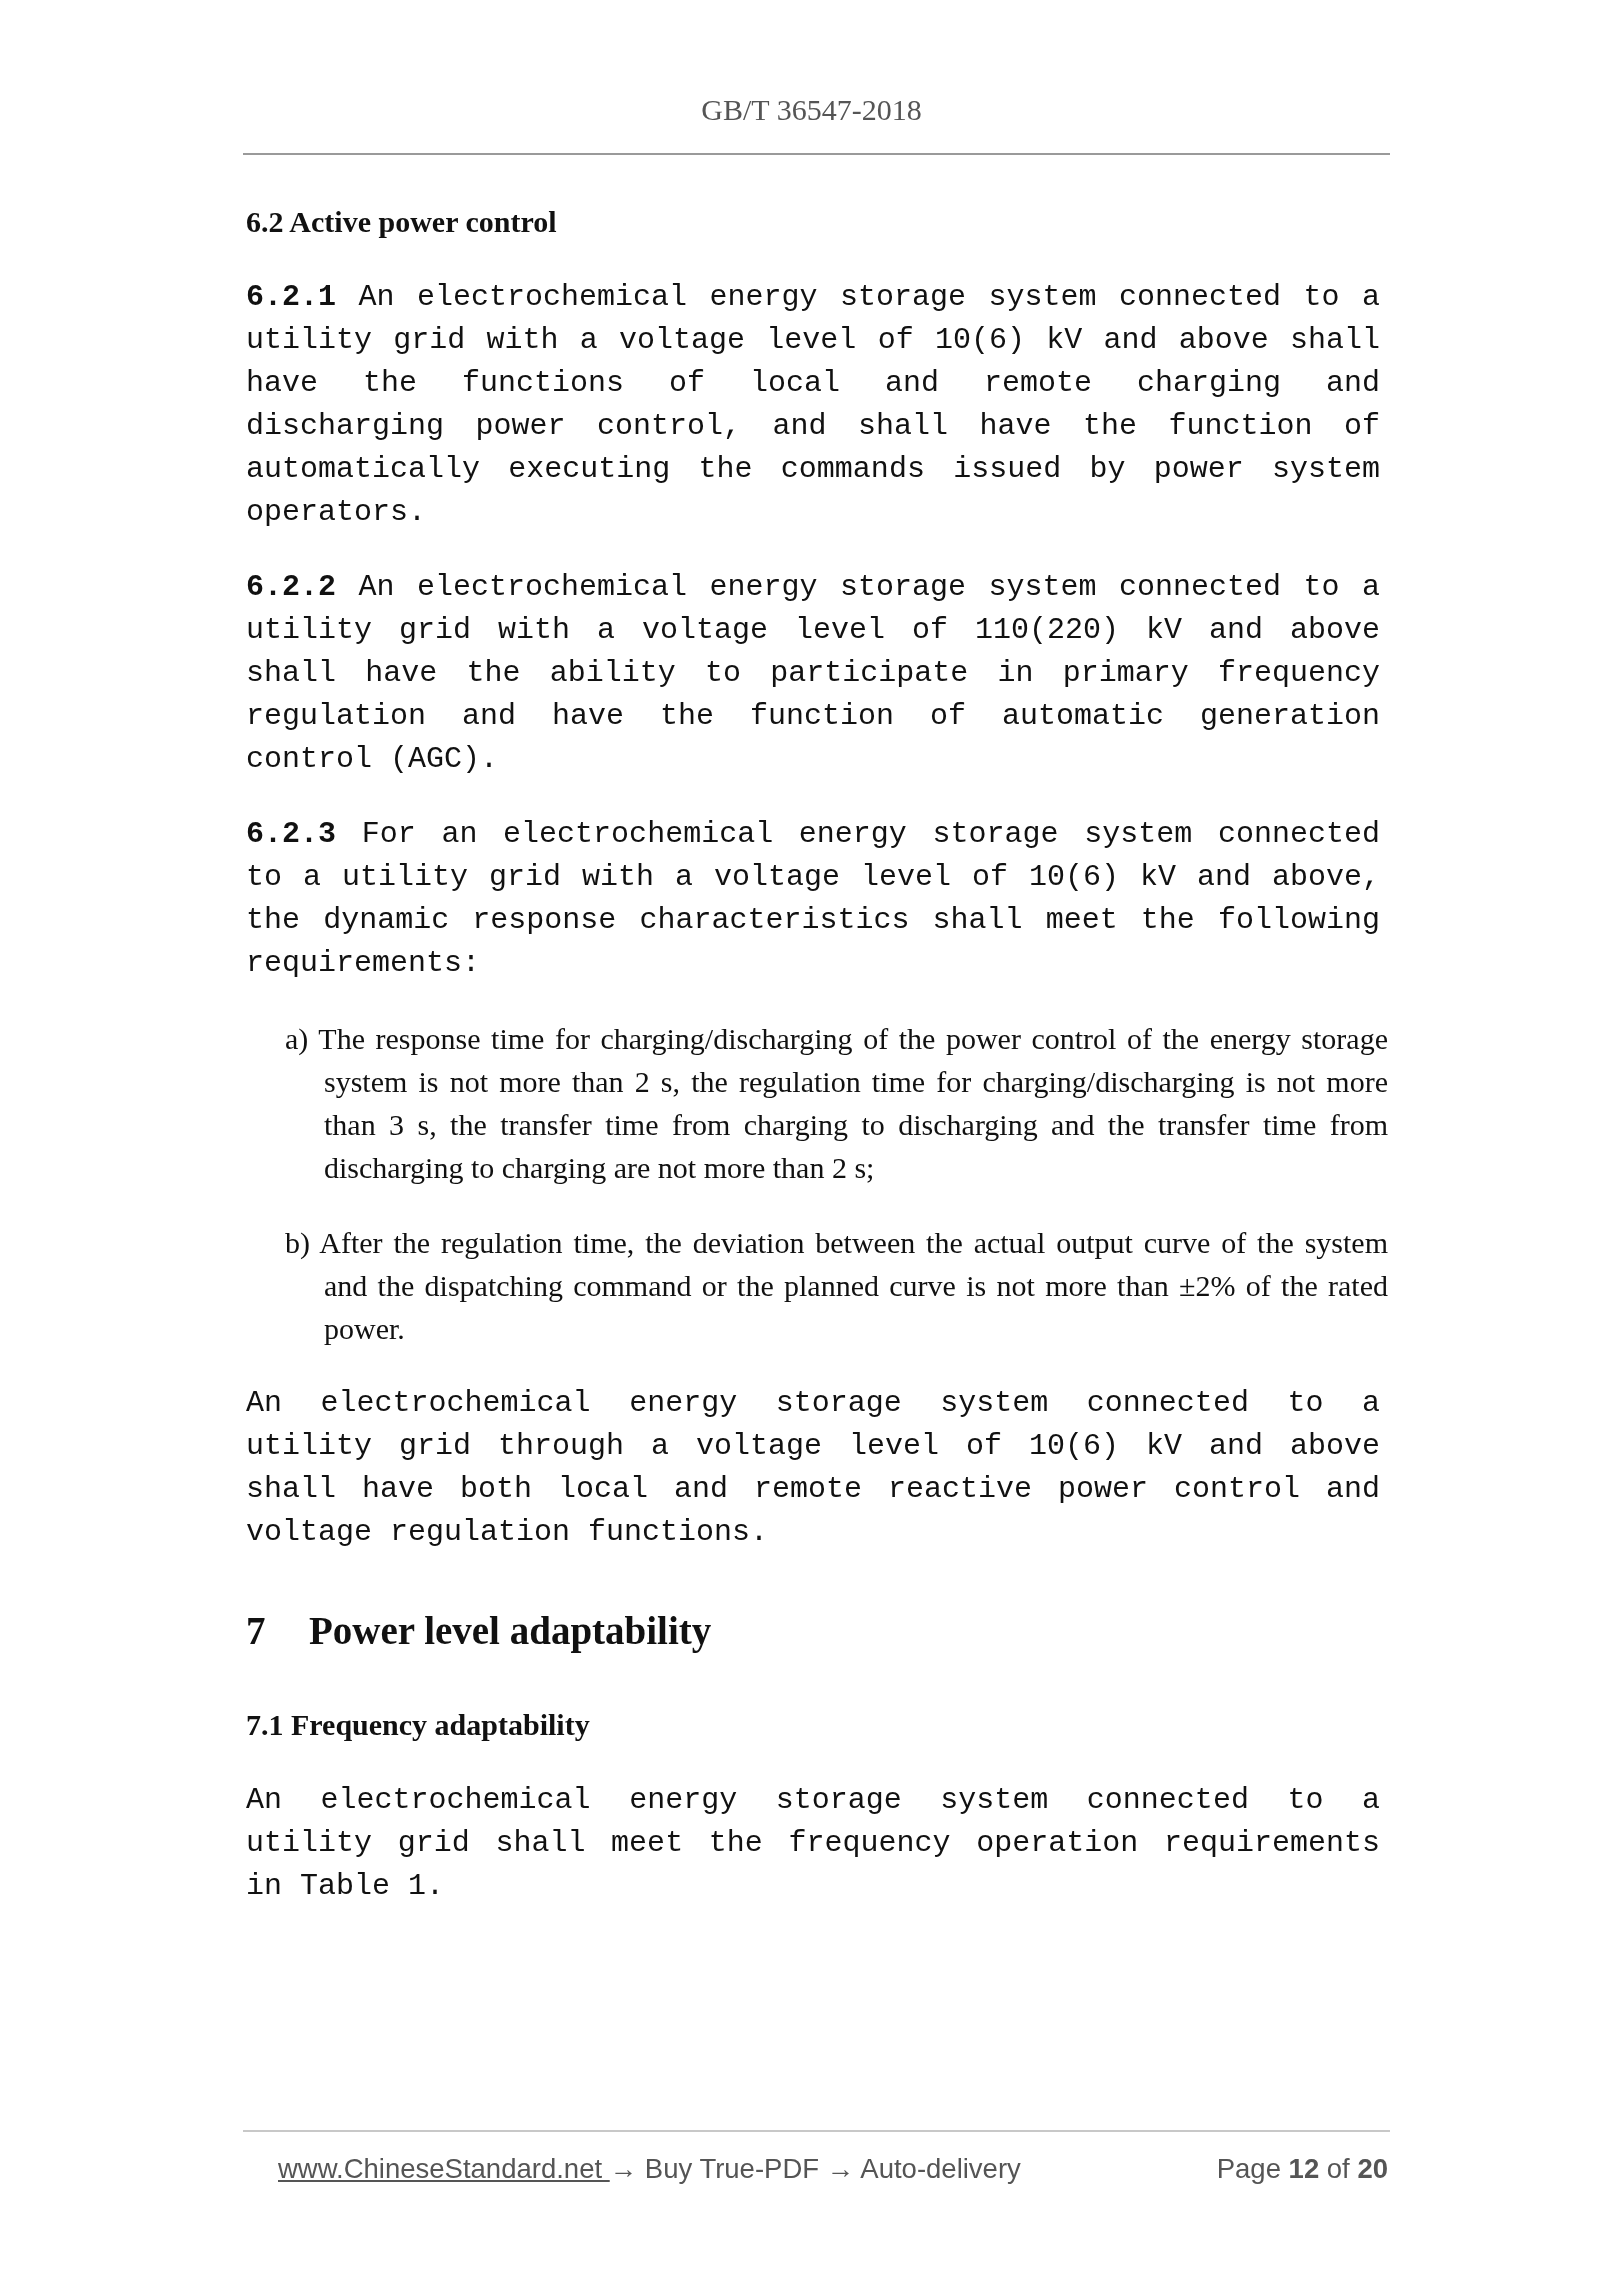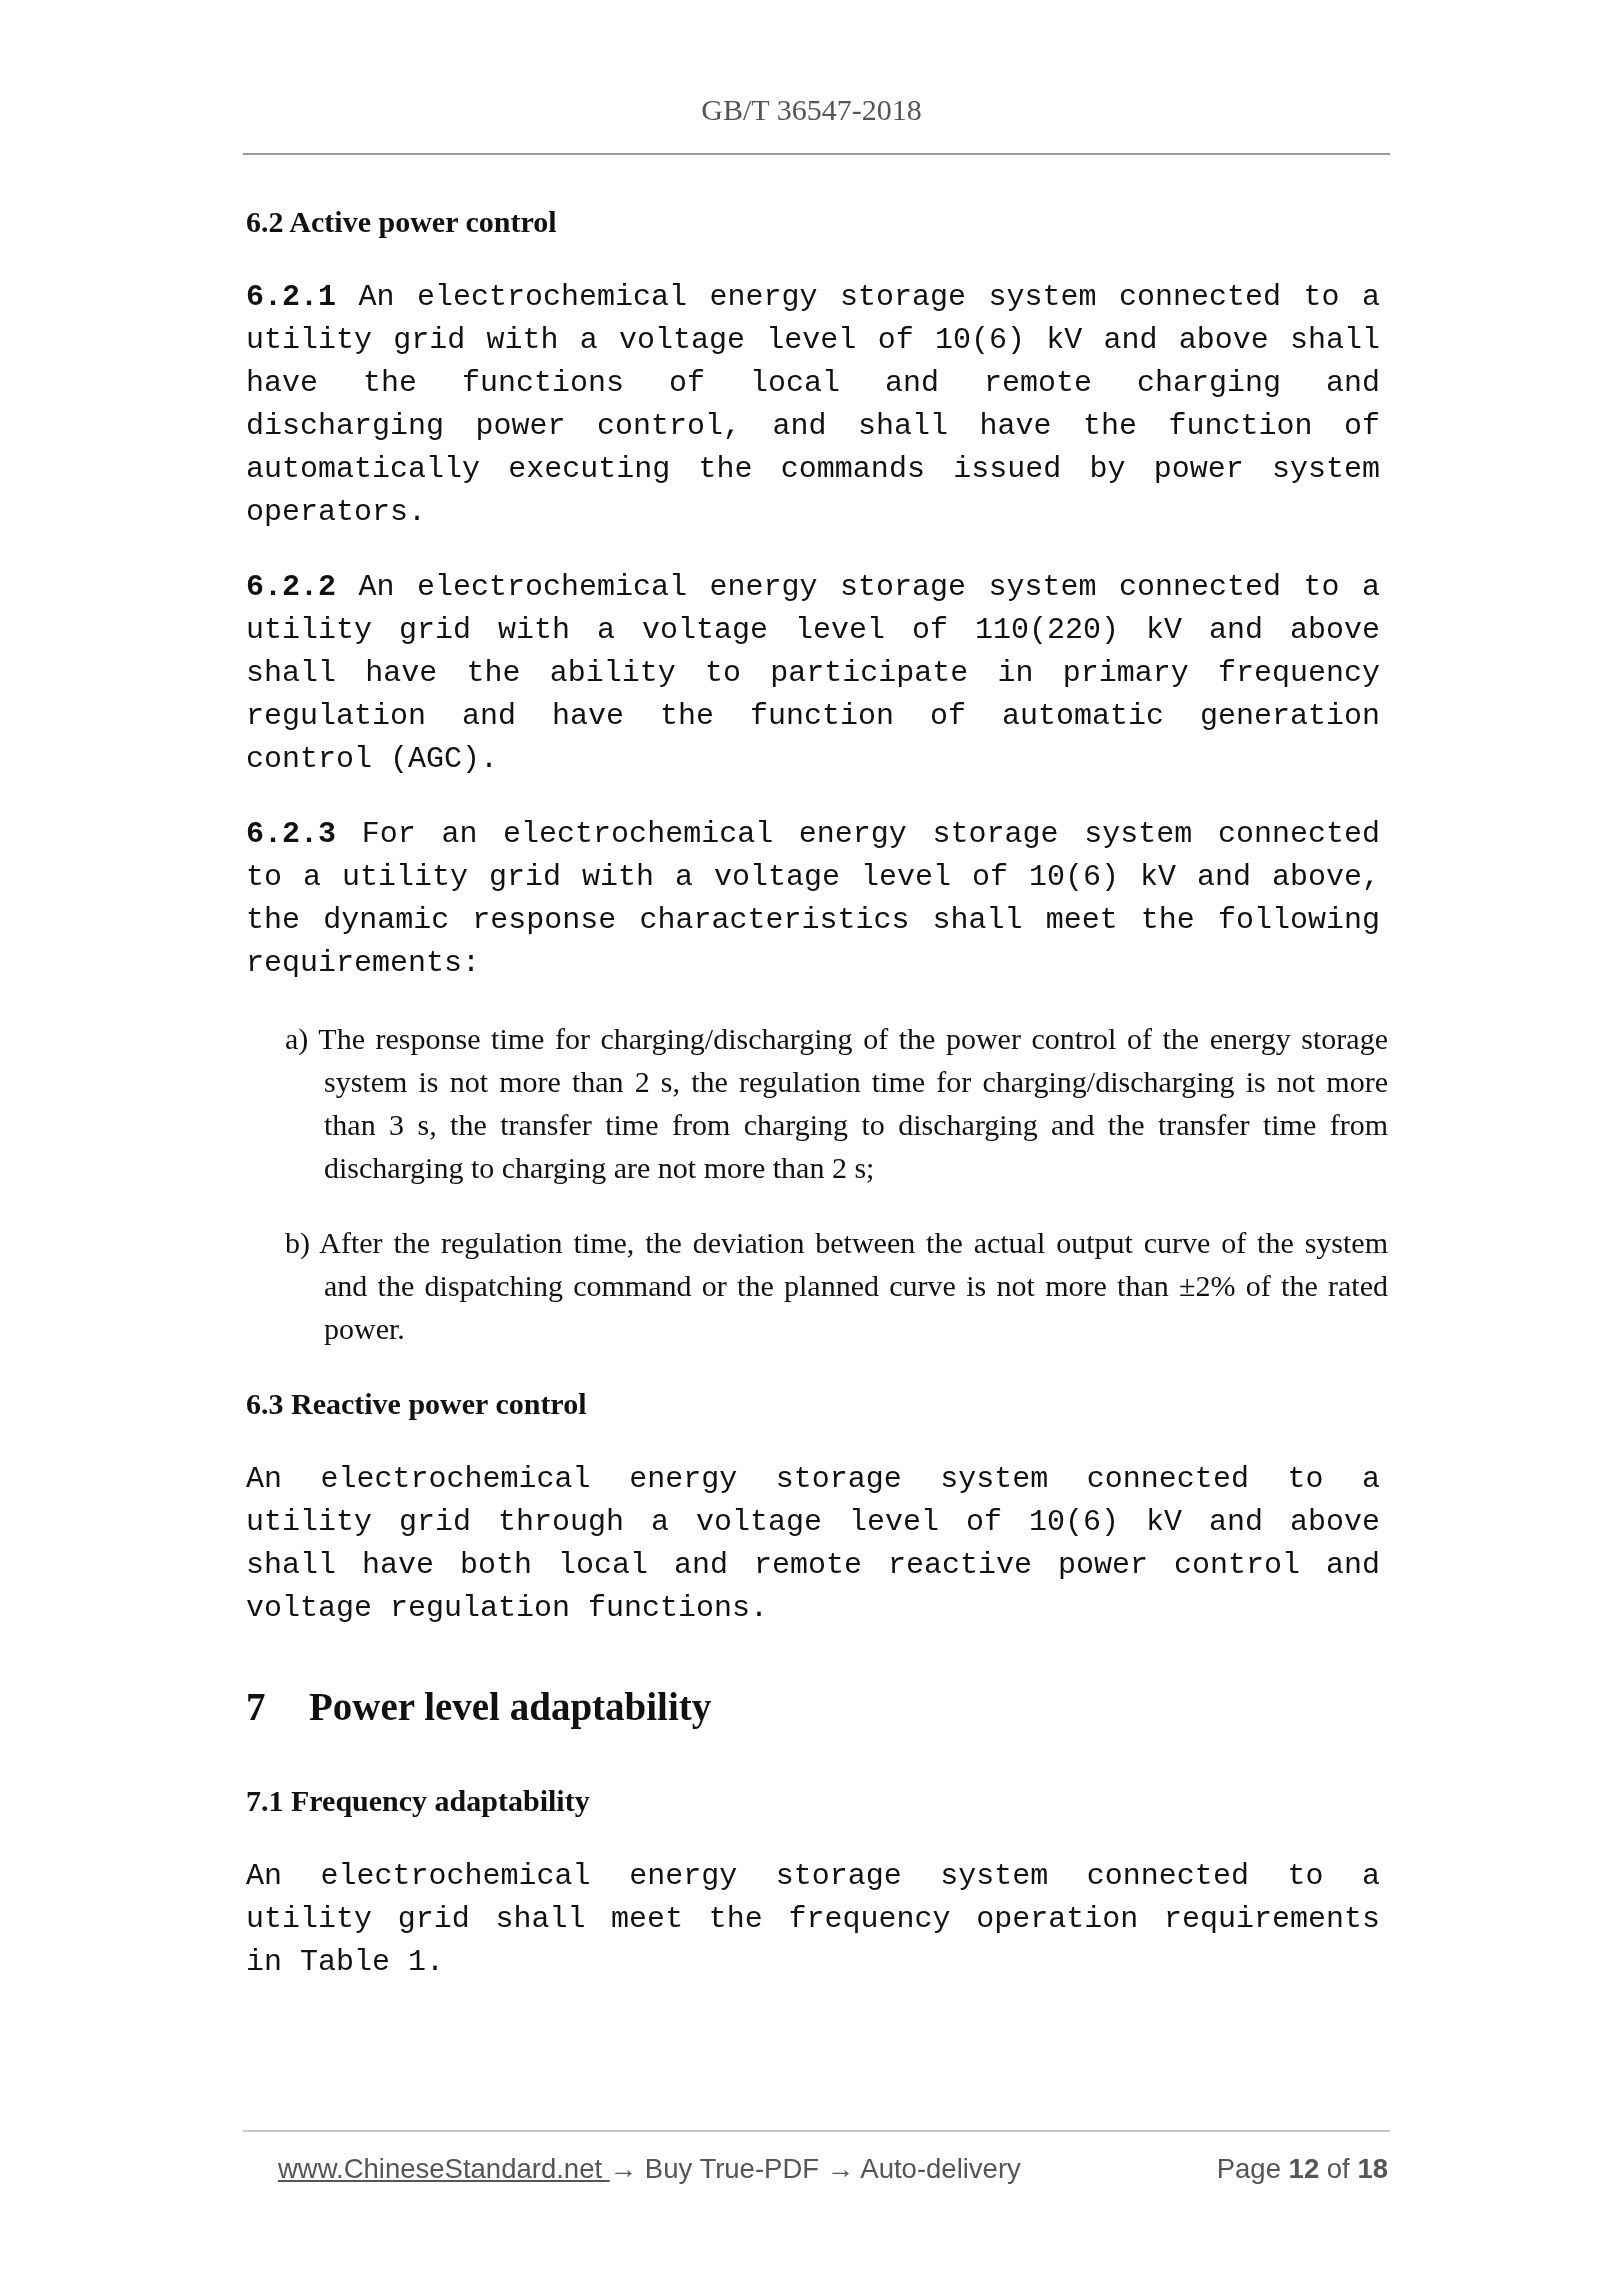--- a/index.html
+++ b/index.html
@@ -46,31 +46,30 @@
     <p class="para"><b>6.2.1</b><span> An electrochemical energy storage system connected to a utility grid with a voltage level of 10(6) kV and above shall have the functions of local and remote charging and discharging power control, and shall have the function of automatically executing the commands issued by power system operators.</span></p>
 
     <p class="para"><b>6.2.2</b><span> An electrochemical energy storage system connected to a utility grid with a voltage level of 110(220) kV and above shall have the ability to participate in primary frequency regulation and have the function of automatic generation control (AGC).</span></p>
 
     <p class="para"><b>6.2.3</b><span> For an electrochemical energy storage system connected to a utility grid with a voltage level of 10(6) kV and above, the dynamic response characteristics shall meet the following requirements:</span></p>
 
     <p class="list-item"><span>a)</span> <span>The response time for charging/discharging of the power control of the energy storage system is not more than 2 s, the regulation time for charging/discharging is not more than 3 s, the transfer time from charging to discharging and the transfer time from discharging to charging are not more than 2 s;</span></p>
 
     <p class="list-item"><span>b)</span> <span>After the regulation time, the deviation between the actual output curve of the system and the dispatching command or the planned curve is not more than ±2% of the rated power.</span></p>
 
-    <div class="h2">6.3 Reactive power control</div>
 
     <p class="para">An electrochemical energy storage system connected to a utility grid through a voltage level of 10(6) kV and above shall have both local and remote reactive power control and voltage regulation functions.</p>
 
     <div class="h1"><span class="num">7</span><span>Power level adaptability</span></div>
 
     <div class="h2">7.1 Frequency adaptability</div>
 
     <p class="para">An electrochemical energy storage system connected to a utility grid shall meet the frequency operation requirements in Table 1.</p>
   </div>
 
   <div class="rule bottom"></div>
 
   <div class="footer">
     <div class="left"><a>www.ChineseStandard.net </a><span>→ Buy True-PDF → Auto-delivery</span></div>
-    <div class="right"><span>Page</span> <b>12</b> <span>of</span> <b>18</b></div>
+    <div class="right"><span>Page</span> <b>12</b> <span>of</span> <b>20</b></div>
   </div>
 </div>
 
 
 </body></html>

